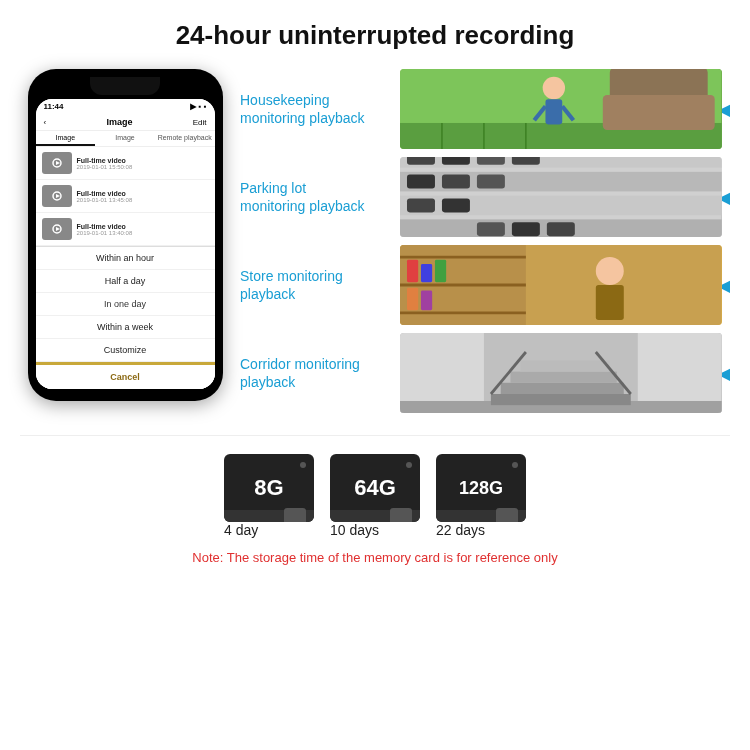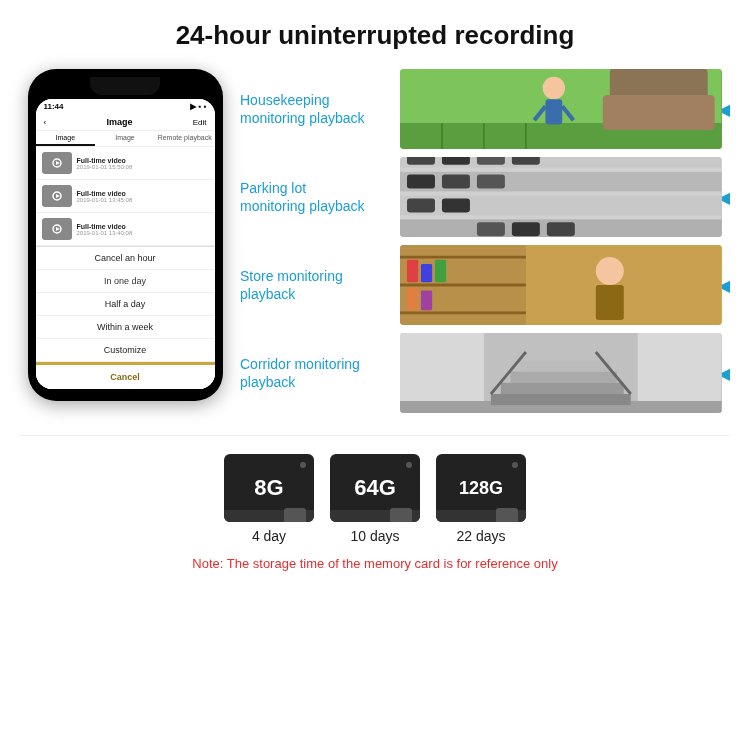--- a/index.html
+++ b/index.html
@@ -229,22 +229,20 @@
     .storage-cards {
       display: flex;
       justify-content: center;
       gap: 16px;
       margin-bottom: 12px;
     }
 
     .storage-card {
       display: flex;
       flex-direction: column;
-      align-items: center;
-      gap: 6px;
     }
 
     .sd-card {
       width: 90px;
       height: 68px;
       background: #222;
       border-radius: 6px 6px 6px 6px;
       position: relative;
       display: flex;
       align-items: center;
@@ -366,23 +364,23 @@
                   <polygon points="5,4 9,6 5,8" fill="white"></polygon>
                 </svg>
             </div>
             <div class="phone-item-text">
               <div class="phone-item-title">Full-time video</div>
               <div class="phone-item-date">2019-01-01 13:40:08</div>
             </div>
           </div>
 
           <div class="phone-dropdown">
-            <div class="phone-dropdown-item">Cancel an hour</div>
+            <div class="phone-dropdown-item">Within an hour</div>
+            <div class="phone-dropdown-item">Half a day</div>
             <div class="phone-dropdown-item selected">In one day</div>
-            <div class="phone-dropdown-item">Half a day</div>
             <div class="phone-dropdown-item">Within a week</div>
             <div class="phone-dropdown-item">Customize</div>
             <div class="phone-cancel">Cancel</div>
           </div>
         </div>
       </div>
     </div>
 
     <div class="right-side">
 

